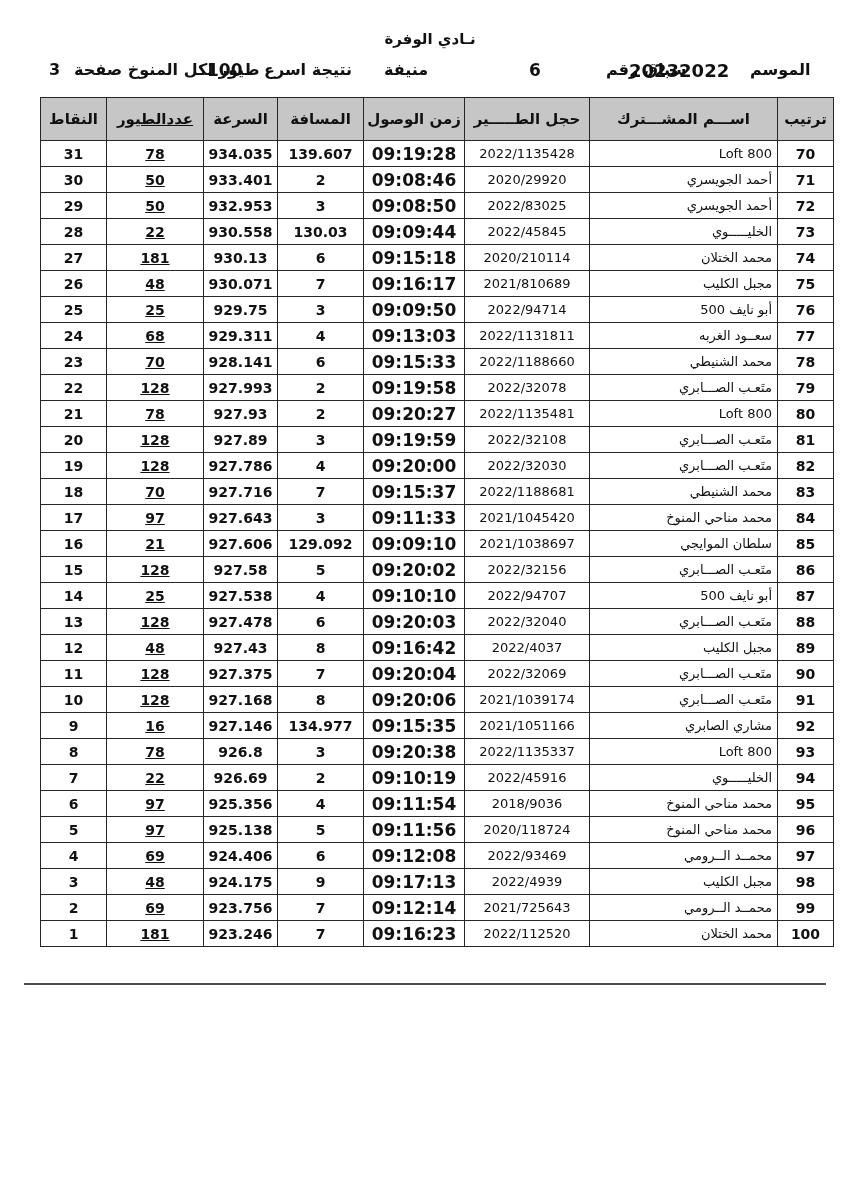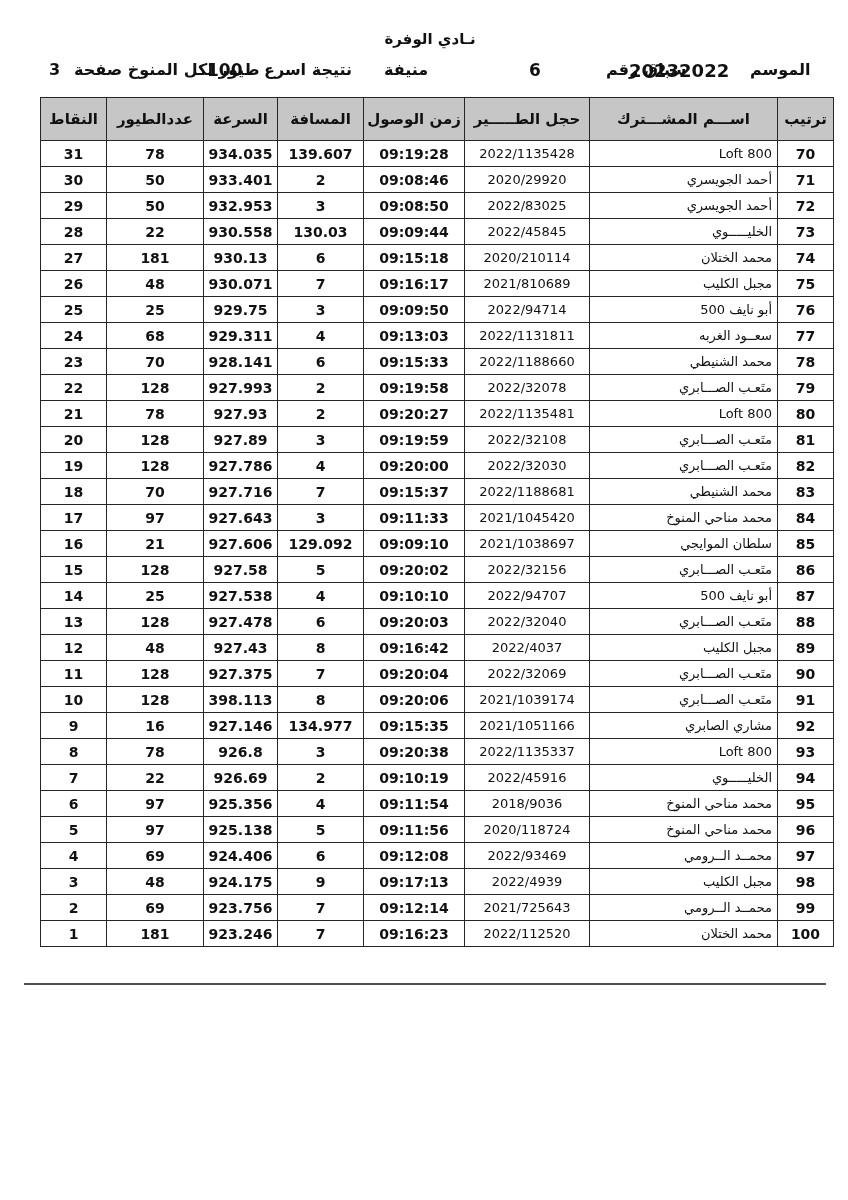--- a/index.html
+++ b/index.html
@@ -76,34 +76,34 @@
     padding: 0 2px;
     font-weight: bold;
   }
   
   .col-rank     { width: 51px; }
   .col-name     { width: 183px; }
   .col-ring     { width: 120px; }
   .col-time     { width: 96px; }
   .col-distance { width: 81px; }
   .col-speed    { width: 69px; }
-  .col-birds    { width: 92px; }
+  .col-birds    { width: 92px; text-decoration: underline; }
   .col-points   { width: 61px; }
 
   table.results tbody td.col-name {
     text-align: right;
     font-weight: normal;
     font-size: 13px;
     padding-right: 5px;
   }
   table.results tbody td.col-ring {
     font-weight: normal;
     font-size: 13px;
   }
-  table.results tbody td.col-time { font-size: 14px; }
+  table.results tbody td.col-time { font-size: 17px; }
   .bottom-rule {
     position: absolute;
     left: 24px;
     top: 983px;
     width: 802px;
     height: 2px;
     background: #4f4f4f;
   }
 </style>
 </head>
@@ -348,21 +348,21 @@
           <td class="col-speed">927.375</td>
           <td class="col-birds">128</td>
           <td class="col-points">11</td>
         </tr>
         <tr>
           <td class="col-rank">91</td>
           <td class="col-name">متَعـب الصـــابري</td>
           <td class="col-ring">2021/1039174</td>
           <td class="col-time">09:20:06</td>
           <td class="col-distance">8</td>
-          <td class="col-speed">398.113</td>
+          <td class="col-speed">927.168</td>
           <td class="col-birds">128</td>
           <td class="col-points">10</td>
         </tr>
         <tr>
           <td class="col-rank">92</td>
           <td class="col-name">مشاري الصابري</td>
           <td class="col-ring">2021/1051166</td>
           <td class="col-time">09:15:35</td>
           <td class="col-distance">134.977</td>
           <td class="col-speed">927.146</td>

